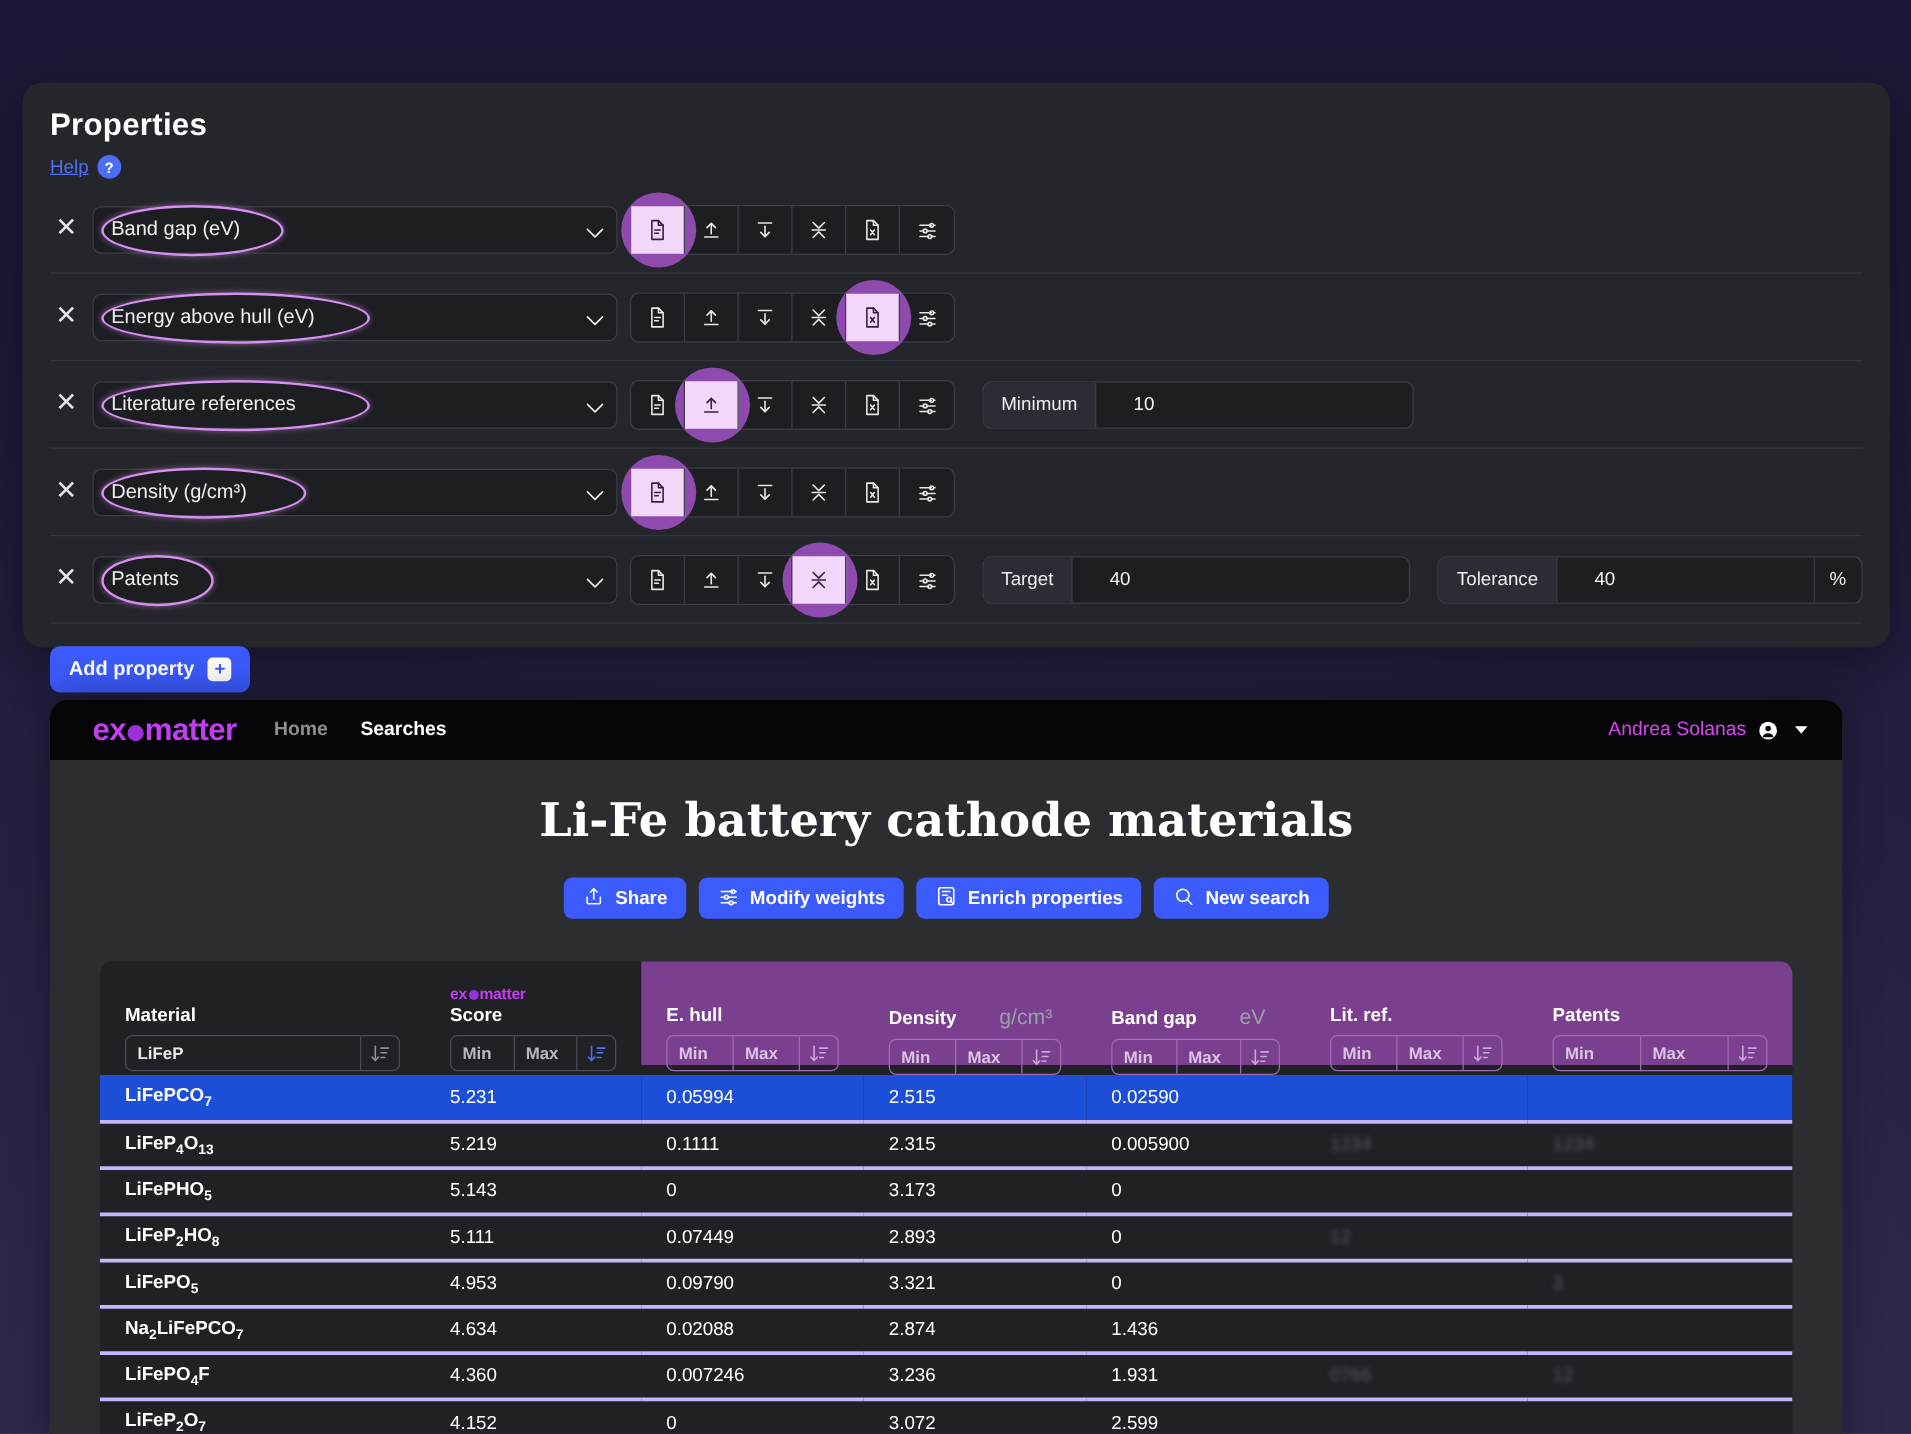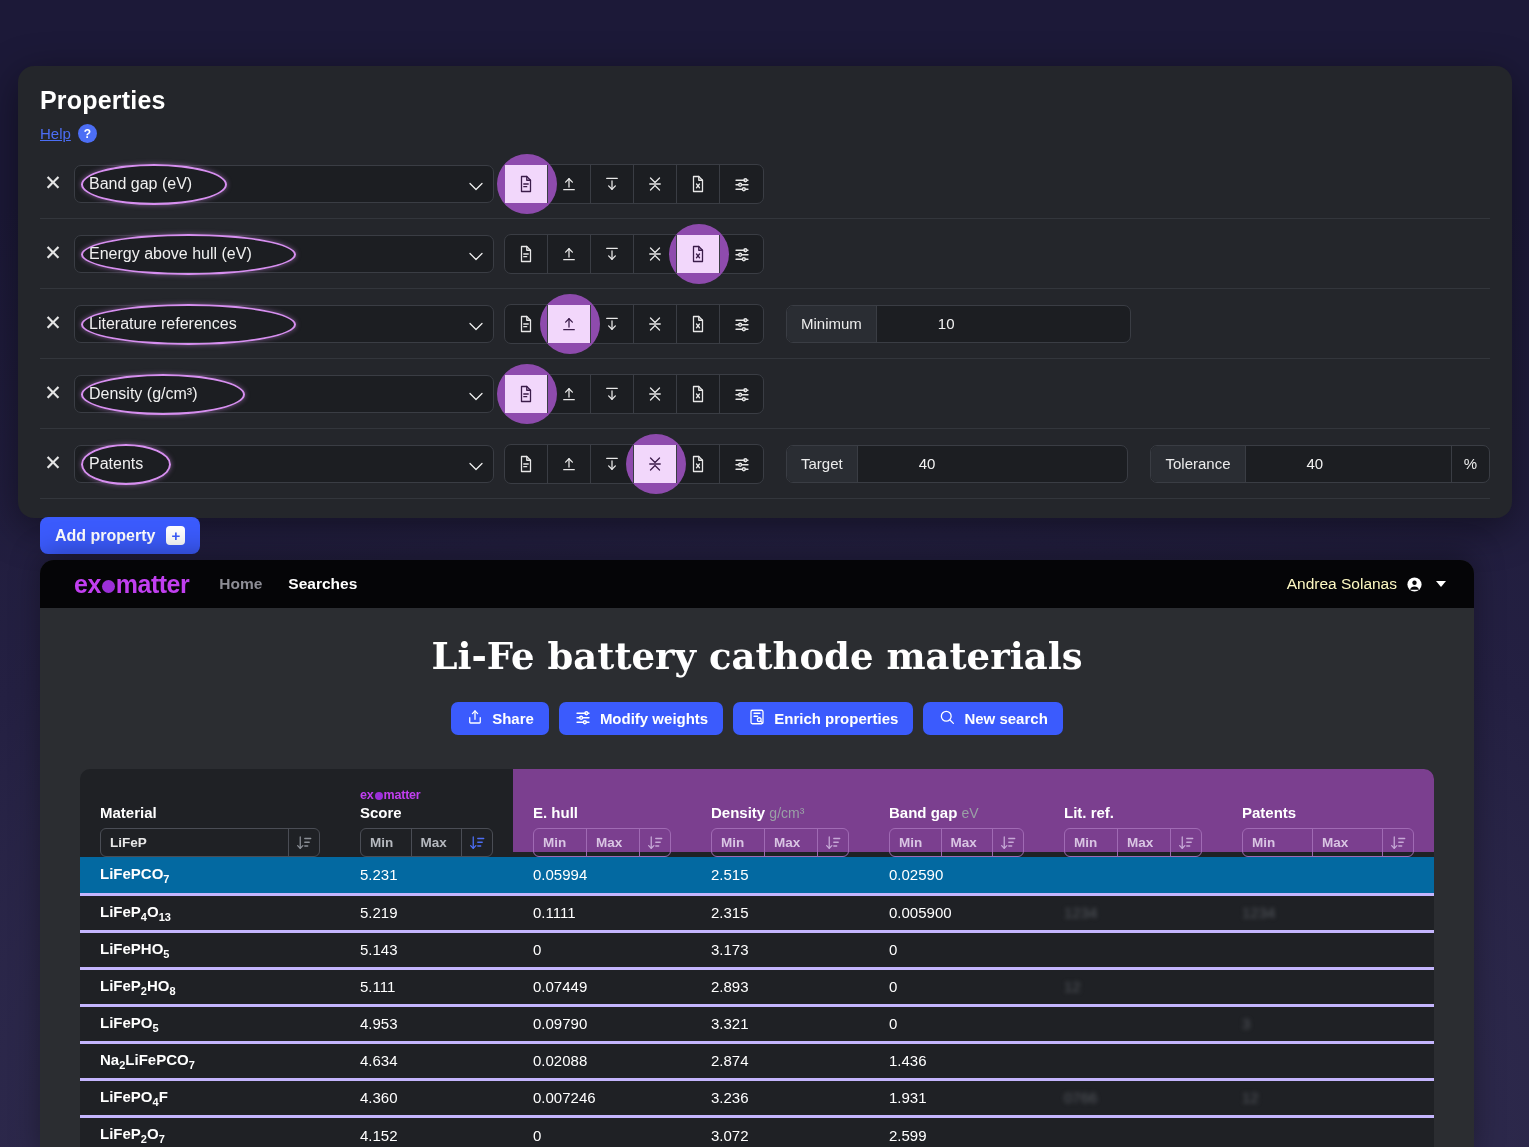--- a/index.html
+++ b/index.html
@@ -114,21 +114,20 @@
     pointer-events: none;
   }
 
   .field-group {
     display: flex; align-items: center;
     height: 38px;
     border: 1px solid #3a3d44; border-radius: 7px;
     background: #1c1e22;
     margin-left: 22px;
     overflow: hidden;
-    gap: 31px;
   }
   .fg-label {
     padding: 0 14px; height: 100%;
     display: flex; align-items: center;
     background: #2a2d33; color: #ececec; font-size: 15px;
     border-right: 1px solid #3a3d44;
     white-space: nowrap;
   }
   .fg-value {
     padding: 0 30px; height: 100%;
@@ -182,21 +181,21 @@
   .logo .dot {
     width: 13px; height: 13px; border-radius: 50%;
     background: #9b2fd9; display: inline-block; margin: 0 1px;
     position: relative; top: 2px;
   }
   .nav-links { display: flex; gap: 26px; margin-left: 30px; }
   .nav-link { font-size: 15.5px; font-weight: bold; color: #8d8d95; cursor: pointer; }
   .nav-link.active { color: #ffffff; }
   .nav-user {
     margin-left: auto; display: flex; align-items: center; gap: 9px;
-    color: #fef9c3; font-size: 15.5px; cursor: pointer;
+    color: #d946ef; font-size: 15.5px; cursor: pointer;
   }
   .nav-user .caret {
     width: 0; height: 0;
     border-left: 5px solid transparent; border-right: 5px solid transparent;
     border-top: 6px solid #fff; margin-left: 4px;
   }
 
   .app-body { padding: 26px 0 0 0; }
   .search-title {
     text-align: center;
@@ -238,21 +237,21 @@
     background: #7b3f8f;
     z-index: 0;
   }
 
   .th-cell { position: relative; z-index: 1; padding: 0 0 0 20px; vertical-align: top; }
   .th-sup { font-size: 12.5px; font-weight: bold; color: #c13ff0; height: 15px;
             letter-spacing: -.2px; display: flex; align-items: center; }
   .th-sup .dot { width: 8px; height: 8px; border-radius: 50%; background: #9b2fd9;
                  display: inline-block; margin: 0 1px; position: relative; top: 1px; }
   .th-name { font-size: 15px; font-weight: bold; color: #ffffff; padding: 2px 0 7px 0; white-space: nowrap; }
-  .th-name .unit { color: #9aa0a6; font-weight: normal; font-size: 14px; }
+  .th-name .unit { color: #9aa0a6; font-weight: normal; font-size: 17px; margin-left: 30px; }
 
   .filter-box {
     display: flex; align-items: center;
     height: 29px;
     border: 1px solid #4a4d55; border-radius: 6px;
     overflow: hidden;
   }
   .filter-box.on-band { border-color: #a06ab4; }
   .fb-in {
     flex: 1; height: 100%; display: flex; align-items: center;
@@ -268,21 +267,21 @@
     color: #8b8f96; cursor: pointer; flex: 0 0 30px;
   }
   .fb-sort.active { color: #4c6ef5; }
   .filter-box.on-band .fb-sort { color: #c6a8d6; }
 
   table.results tbody td {
     font-size: 15px; color: #ffffff;
     height: 37px; padding: 0 0 0 20px;
     border-top: 3px solid #c4b5fd;
   }
-  table.results tbody tr:first-child td { border-top: none; background: #0369a1; }
+  table.results tbody tr:first-child td { border-top: none; background: #1d4ed8; }
   td.material { font-weight: bold; }
   .blur {
     color: #55585e; filter: blur(2.2px);
     display: inline-block;
   }
   sub { font-size: 11px; }
 </style>
 </head>
 <body>
 

